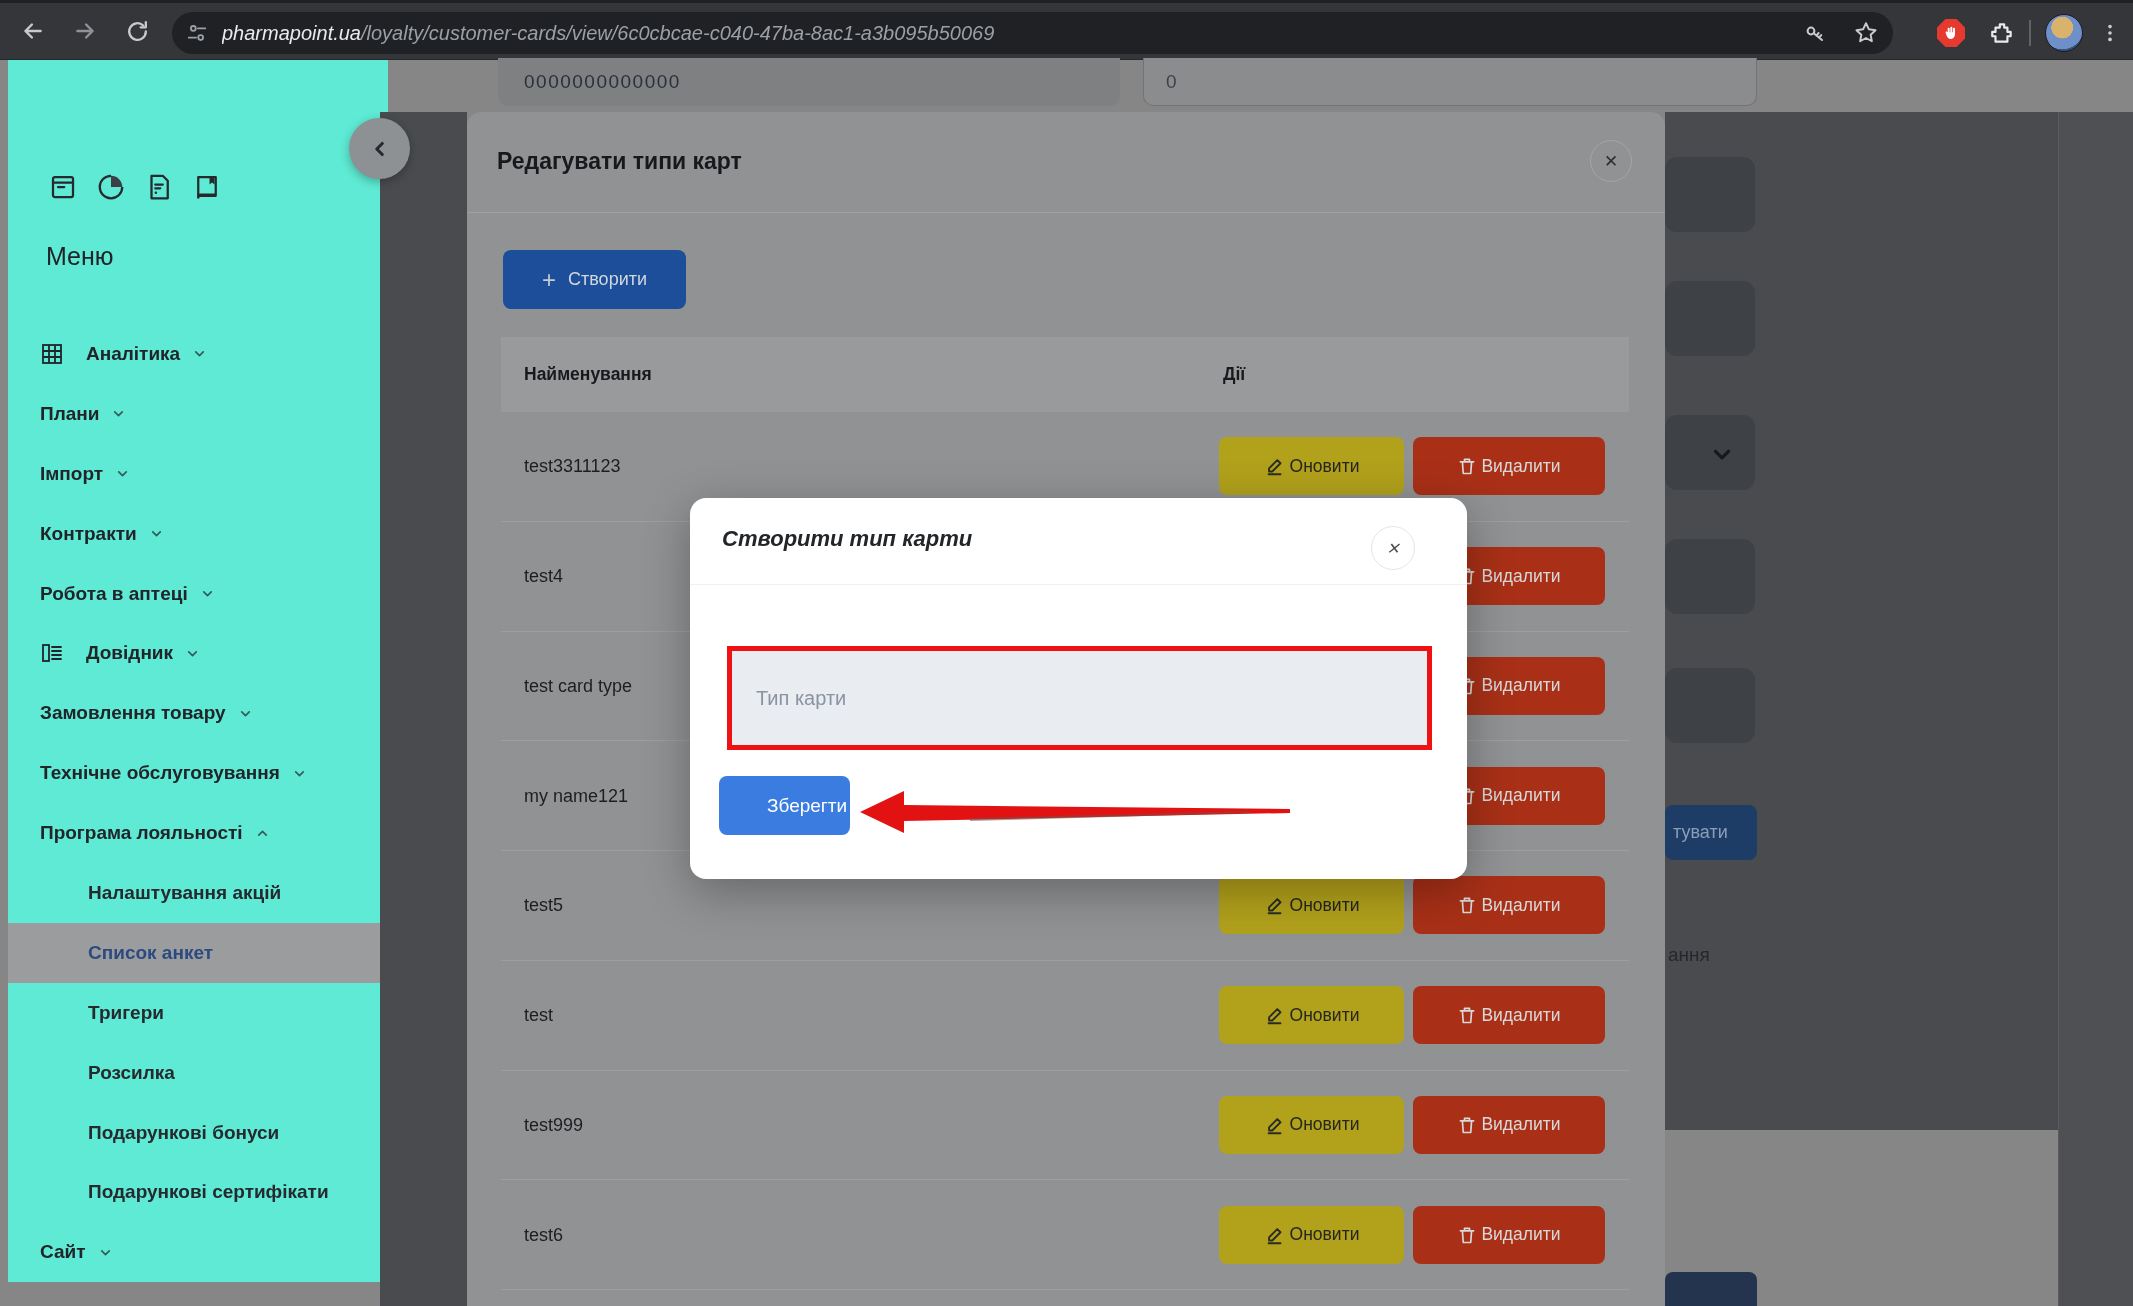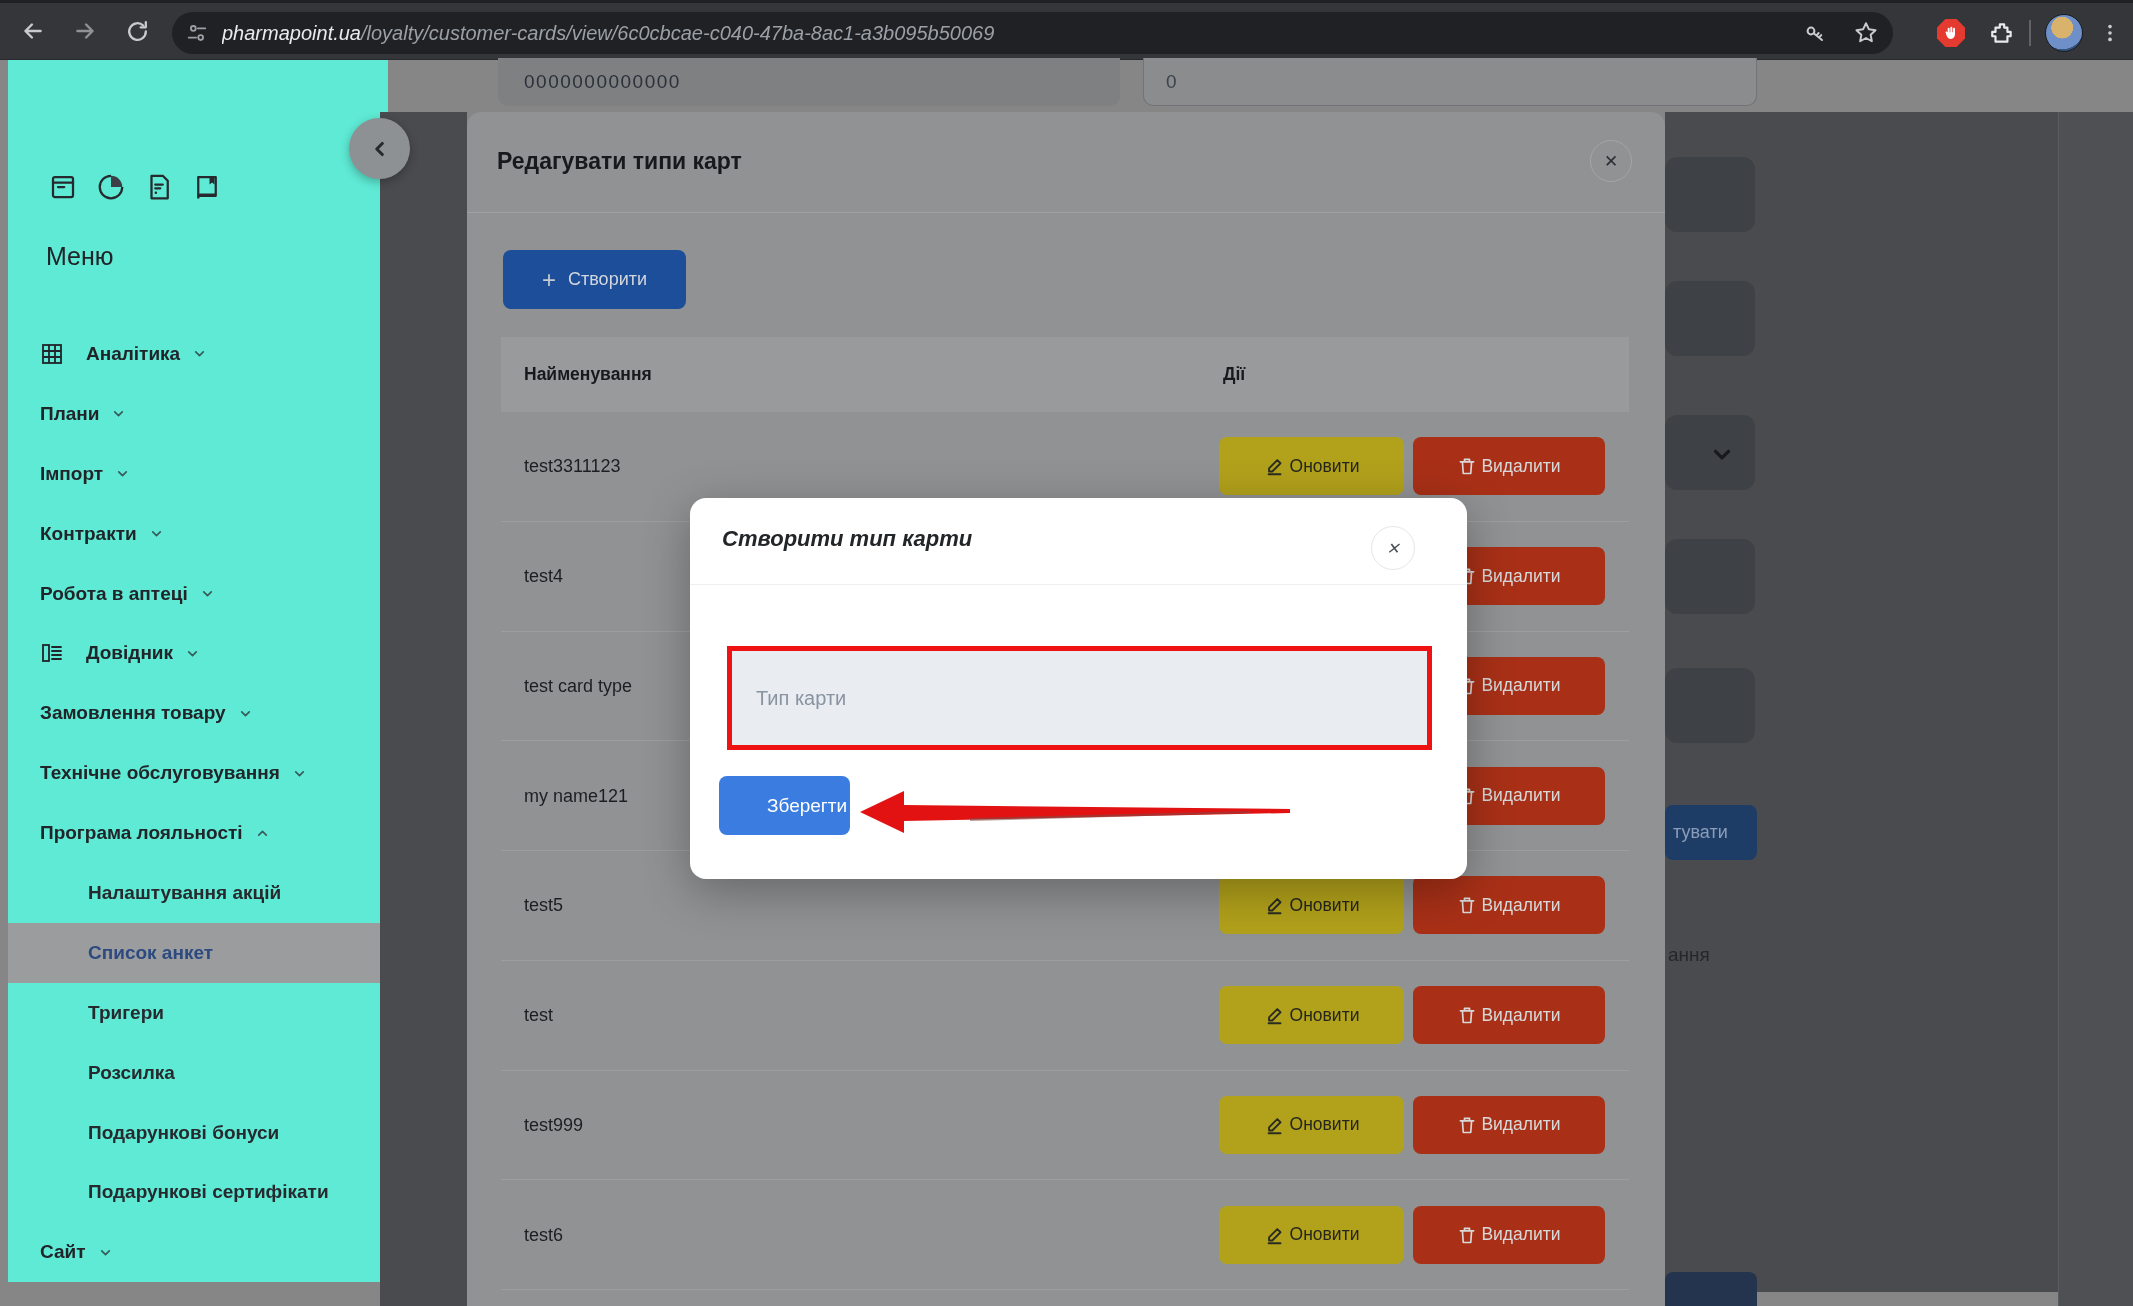--- a/index.html
+++ b/index.html
@@ -31,21 +31,21 @@
   .side-item{height:59.9px;display:flex;align-items:center;padding-left:32px;color:#212429;font-size:19px;cursor:pointer;}
   .side-item.lvl-top{font-weight:700;}
   .side-item.lvl-sub{padding-left:80px;font-weight:700;color:#26292e;}
   .side-item.lvl-plain{font-weight:400;}
   .side-item .mi{margin-right:22px;display:flex;}
   .side-item .chev{margin-left:12px;display:flex;opacity:.75;}
   .side-item.active{background:#9a9c9e;color:#2d4a80;}
   .collapse-btn{position:absolute;left:349px;top:118px;width:61px;height:61px;border-radius:50%;background:#8e9194;box-shadow:0 3px 10px rgba(0,0,0,.28);display:flex;align-items:center;justify-content:center;z-index:5;}
 
   .dark-left{position:absolute;left:380px;top:112px;width:87px;height:1194px;background:#494b4e;z-index:4;}
-  .dark-right{position:absolute;left:1665px;top:112px;width:468px;height:1180px;background:#494b4e;z-index:4;}
+  .dark-right{position:absolute;left:1665px;top:112px;width:468px;height:1018px;background:#494b4e;z-index:4;}
   .dr-block{position:absolute;left:0;width:90px;height:75px;background:#3e4145;border-radius:12px;}
   .dr-chev{position:absolute;left:44px;display:flex;}
   .dr-bluebtn{position:absolute;left:0;top:693px;width:92px;height:55px;background:#1d3d66;border-radius:8px;color:#8c9db9;font-size:18px;display:flex;align-items:center;padding-left:8px;}
   .dr-text{position:absolute;left:3px;top:832px;color:#24272c;font-size:19px;}
   .dr-navy{position:absolute;left:0;top:1160px;width:92px;height:34px;background:#24344e;border-radius:8px 8px 0 0;}
   .dr-band{position:absolute;left:393px;top:0;width:75px;height:1194px;background:#4e5053;border-left:1px solid #5a5d60;}
 
   
   .omodal{position:absolute;left:467px;top:112px;width:1198px;height:1194px;background:#919294;border-radius:14px 14px 0 0;z-index:6;overflow:hidden;}
   .omodal-head{position:relative;height:101px;border-bottom:1px solid #9fa1a3;}

